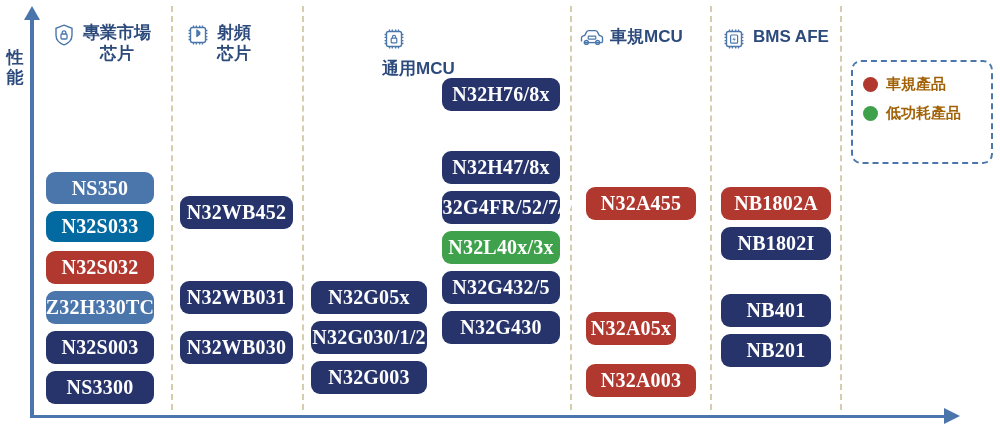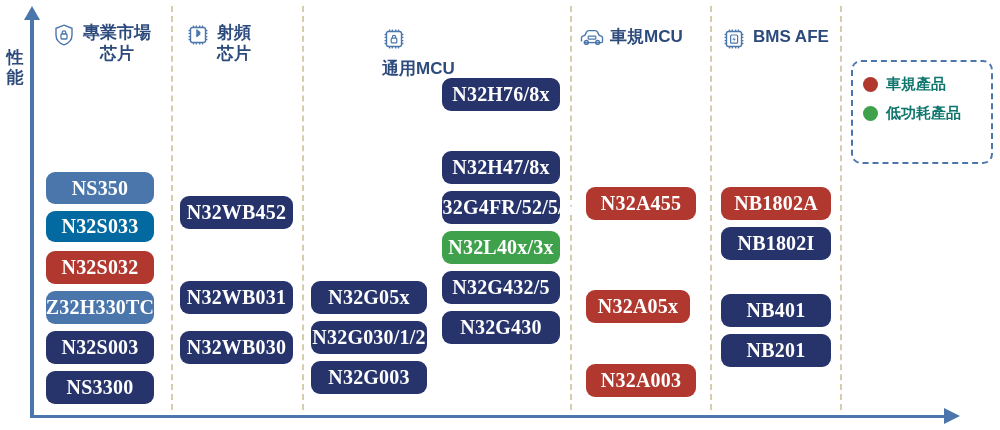--- a/index.html
+++ b/index.html
@@ -134,21 +134,21 @@
   }
   .legend-dot {
     flex: 0 0 auto;
     width: 15px;
     height: 15px;
     border-radius: 50%;
   }
   .legend-text {
     font-size: 15px;
     font-weight: bold;
-    color: #0f766e;
+    color: #a16207;
     white-space: nowrap;
   }
 </style>
 </head>
 <body>
 
 <div id="stage">
 
   <div class="axis-v-line"></div>
   <div class="axis-v-arrow"></div>
@@ -237,26 +237,26 @@
       <div class="chip" style="left: 46px; top: 331px; width: 108px; height: 33px; background: rgb(38, 52, 107);">N32S003</div>
       <div class="chip" style="left: 46px; top: 371px; width: 108px; height: 33px; background: rgb(38, 52, 107);">NS3300</div>
       <div class="chip" style="left: 180px; top: 196px; width: 113px; height: 33px; background: rgb(38, 52, 107);">N32WB452</div>
       <div class="chip" style="left: 180px; top: 281px; width: 113px; height: 33px; background: rgb(38, 52, 107);">N32WB031</div>
       <div class="chip" style="left: 180px; top: 331px; width: 113px; height: 33px; background: rgb(38, 52, 107);">N32WB030</div>
       <div class="chip" style="left: 311px; top: 281px; width: 116px; height: 33px; background: rgb(38, 52, 107);">N32G05x</div>
       <div class="chip" style="left: 311px; top: 321px; width: 116px; height: 33px; background: rgb(38, 52, 107);">N32G030/1/2</div>
       <div class="chip" style="left: 311px; top: 361px; width: 116px; height: 33px; background: rgb(38, 52, 107);">N32G003</div>
       <div class="chip" style="left: 442px; top: 78px; width: 118px; height: 33px; background: rgb(38, 52, 107);">N32H76/8x</div>
       <div class="chip" style="left: 442px; top: 151px; width: 118px; height: 33px; background: rgb(38, 52, 107);">N32H47/8x</div>
-      <div class="chip" style="left: 442px; top: 191px; width: 118px; height: 33px; background: rgb(38, 52, 107);">N32G4FR/52/5/5</div>
+      <div class="chip" style="left: 442px; top: 191px; width: 118px; height: 33px; background: rgb(38, 52, 107);">N32G4FR/52/7/7</div>
       <div class="chip" style="left: 442px; top: 231px; width: 118px; height: 33px; background: rgb(63, 161, 75);">N32L40x/3x</div>
       <div class="chip" style="left: 442px; top: 271px; width: 118px; height: 33px; background: rgb(38, 52, 107);">N32G432/5</div>
       <div class="chip" style="left: 442px; top: 311px; width: 118px; height: 33px; background: rgb(38, 52, 107);">N32G430</div>
       <div class="chip" style="left: 586px; top: 187px; width: 110px; height: 33px; background: rgb(176, 56, 47);">N32A455</div>
-      <div class="chip" style="left: 586px; top: 290px; width: 104px; height: 33px; background: rgb(176, 56, 47);">N32A05x</div>
+      <div class="chip" style="left: 586px; top: 312px; width: 90px; height: 33px; background: rgb(176, 56, 47);">N32A05x</div>
       <div class="chip" style="left: 586px; top: 334px; width: 110px; height: 33px; background: rgb(176, 56, 47); margin-top: 30px;">N32A003</div>
       <div class="chip" style="left: 721px; top: 187px; width: 110px; height: 33px; background: rgb(176, 56, 47);">NB1802A</div>
       <div class="chip" style="left: 721px; top: 227px; width: 110px; height: 33px; background: rgb(38, 52, 107);">NB1802I</div>
       <div class="chip" style="left: 721px; top: 294px; width: 110px; height: 33px; background: rgb(38, 52, 107);">NB401</div>
       <div class="chip" style="left: 721px; top: 334px; width: 110px; height: 33px; background: rgb(38, 52, 107);">NB201</div>
     </div>
 
   <div class="legend">
     <div id="legend-rows">
         <div class="legend-row">

